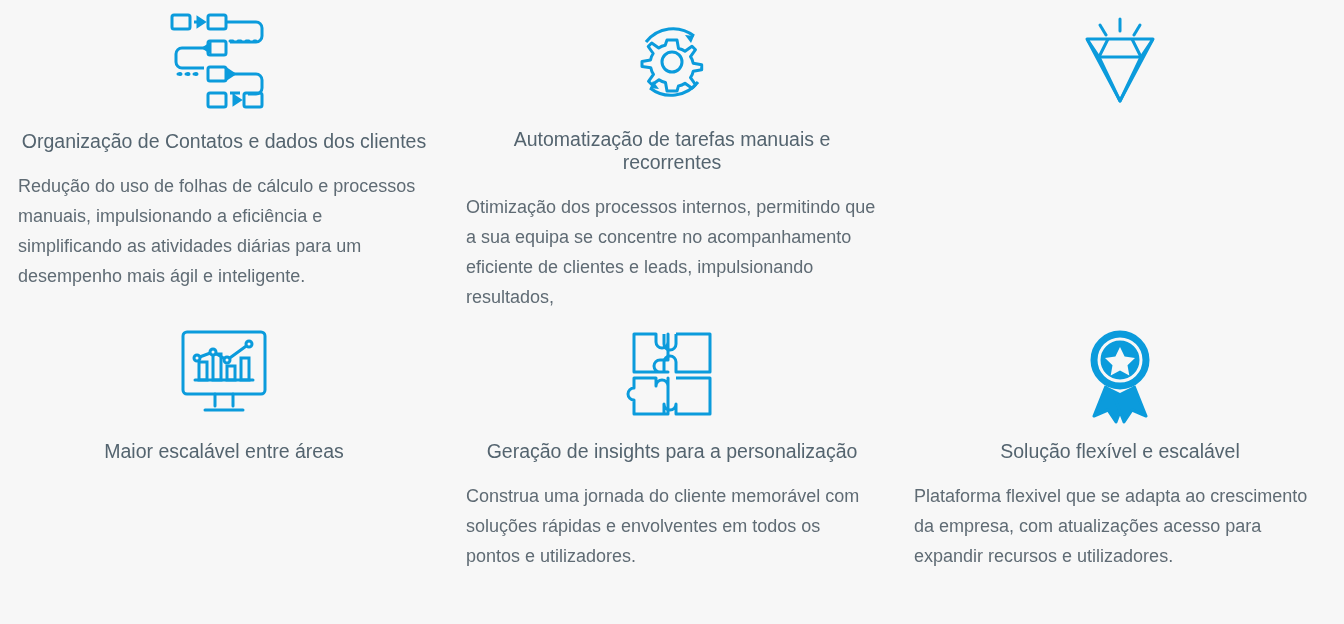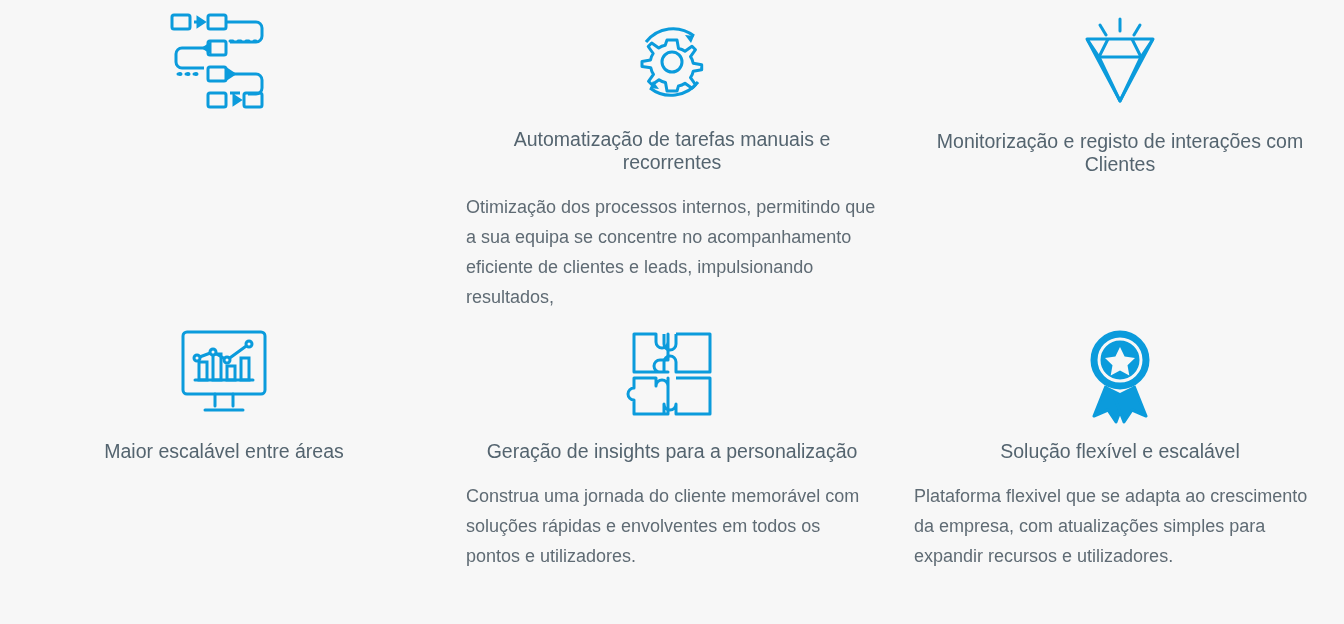--- a/index.html
+++ b/index.html
@@ -84,20 +84,22 @@
         <path d="M62 63 h30 a6 6 0 0 1 6 6 v8 a6 6 0 0 1 -6 6 h-8"></path>
         <g stroke-dasharray="3 5" stroke-linecap="round">
           <path d="M14 63 h24"></path>
           <path d="M66 30 h26"></path>
         </g>
         <circle cx="16" cy="63" r="2" fill="#0b9bdc" stroke="none"></circle>
         <circle cx="24" cy="63" r="2" fill="#0b9bdc" stroke="none"></circle>
         <circle cx="32" cy="63" r="2" fill="#0b9bdc" stroke="none"></circle>
       </svg>
     </div>
+    <h3 class="feature-title">Organização de Contatos e dados dos clientes</h3>
+    <p class="feature-body">Redução do uso de folhas de cálculo e processos manuais, impulsionando a eficiência e simplificando as atividades diárias para um desempenho mais ágil e inteligente.</p>
   </div>
 
   <div class="feature row1">
     <div class="feature-icon">
       <svg width="104" height="104" viewBox="0 0 104 104" fill="none" stroke="#0b9bdc" stroke-width="3">
         <circle cx="52" cy="52" r="10"></circle>
         <path d="M52 30 l5 0 1.5 8.5 a16 16 0 0 1 6.5 2.7 l7-5 3.5 3.5 -5 7 a16 16 0 0 1 2.7 6.5 l8.5 1.5 0 5 -8.5 1.5 a16 16 0 0 1 -2.7 6.5 l5 7 -3.5 3.5 -7-5 a16 16 0 0 1 -6.5 2.7 L57 81 l-10 0 -1.5-8.5 a16 16 0 0 1 -6.5-2.7 l-7 5 -3.5-3.5 5-7 a16 16 0 0 1 -2.7-6.5 L22 56.5 l0-5 8.5-1.5 a16 16 0 0 1 2.7-6.5 l-5-7 3.5-3.5 7 5 a16 16 0 0 1 6.5-2.7 L47 30 z" stroke-linejoin="round"></path>
         <path d="M26 32 a34 34 0 0 1 48 -6"></path>
         <path d="M74 26 l-9 -1 6 8 z" fill="#0b9bdc" stroke="none"></path>
         <path d="M78 72 a34 34 0 0 1 -48 6"></path>
@@ -113,21 +115,20 @@
       <svg width="106" height="104" viewBox="0 0 106 104" fill="none" stroke="#0b9bdc" stroke-width="3">
         <path d="M53 8 v12" stroke-linecap="round"></path>
         <path d="M33 14 l6 10" stroke-linecap="round"></path>
         <path d="M73 14 l-6 10" stroke-linecap="round"></path>
         <path d="M20 28 h66 l-33 62 z" stroke-linejoin="round"></path>
         <path d="M20 28 l12 18 h42 l12 -18" stroke-linejoin="round"></path>
         <path d="M32 46 l21 44 21 -44" stroke-linejoin="round"></path>
         <path d="M41 28 l-9 18 M65 28 l9 18" stroke-linejoin="round"></path>
       </svg>
     </div>
-    <h3 class="feature-title">Monitorização e registo de interações com Clientes</h3>
   </div>
 
   <div class="feature row2">
     <div class="feature-icon">
       <svg width="106" height="100" viewBox="0 0 106 100" fill="none" stroke="#0b9bdc" stroke-width="3">
         <rect x="12" y="8" width="82" height="62" rx="4"></rect>
         <path d="M44 70 v12 M62 70 v12 M34 86 h38" stroke-linecap="round"></path>
         <path d="M24 56 h58" stroke-linecap="round"></path>
         <rect x="28" y="38" width="8" height="18"></rect>
         <rect x="42" y="30" width="8" height="26"></rect>
@@ -161,16 +162,16 @@
     <div class="feature-icon">
       <svg width="100" height="100" viewBox="0 0 100 100" fill="none" stroke="#0b9bdc" stroke-width="3">
         <path d="M36 62 l-12 30 14 -6 8 12 10 -26" fill="#0b9bdc" stroke="#0b9bdc" stroke-linejoin="round"></path>
         <path d="M64 62 l12 30 -14 -6 -8 12 -10 -26" fill="#0b9bdc" stroke="#0b9bdc" stroke-linejoin="round"></path>
         <circle cx="50" cy="36" r="28" fill="#0b9bdc" stroke="#0b9bdc"></circle>
         <circle cx="50" cy="36" r="21" fill="none" stroke="#f7f7f7" stroke-width="3"></circle>
         <path d="M50 23 l4.6 9.4 10.4 1.5 -7.5 7.3 1.8 10.3 -9.3 -4.9 -9.3 4.9 1.8 -10.3 -7.5 -7.3 10.4 -1.5 z" fill="#f7f7f7" stroke="none"></path>
       </svg>
     </div>
     <h3 class="feature-title">Solução flexível e escalável</h3>
-    <p class="feature-body">Plataforma flexivel que se adapta ao crescimento da empresa, com atualizações simples para expandir recursos e utilizadores.</p>
+    <p class="feature-body">Plataforma flexivel que se adapta ao crescimento da empresa, com atualizações acesso para expandir recursos e utilizadores.</p>
   </div>
 
 </div>
 
 </body></html>

